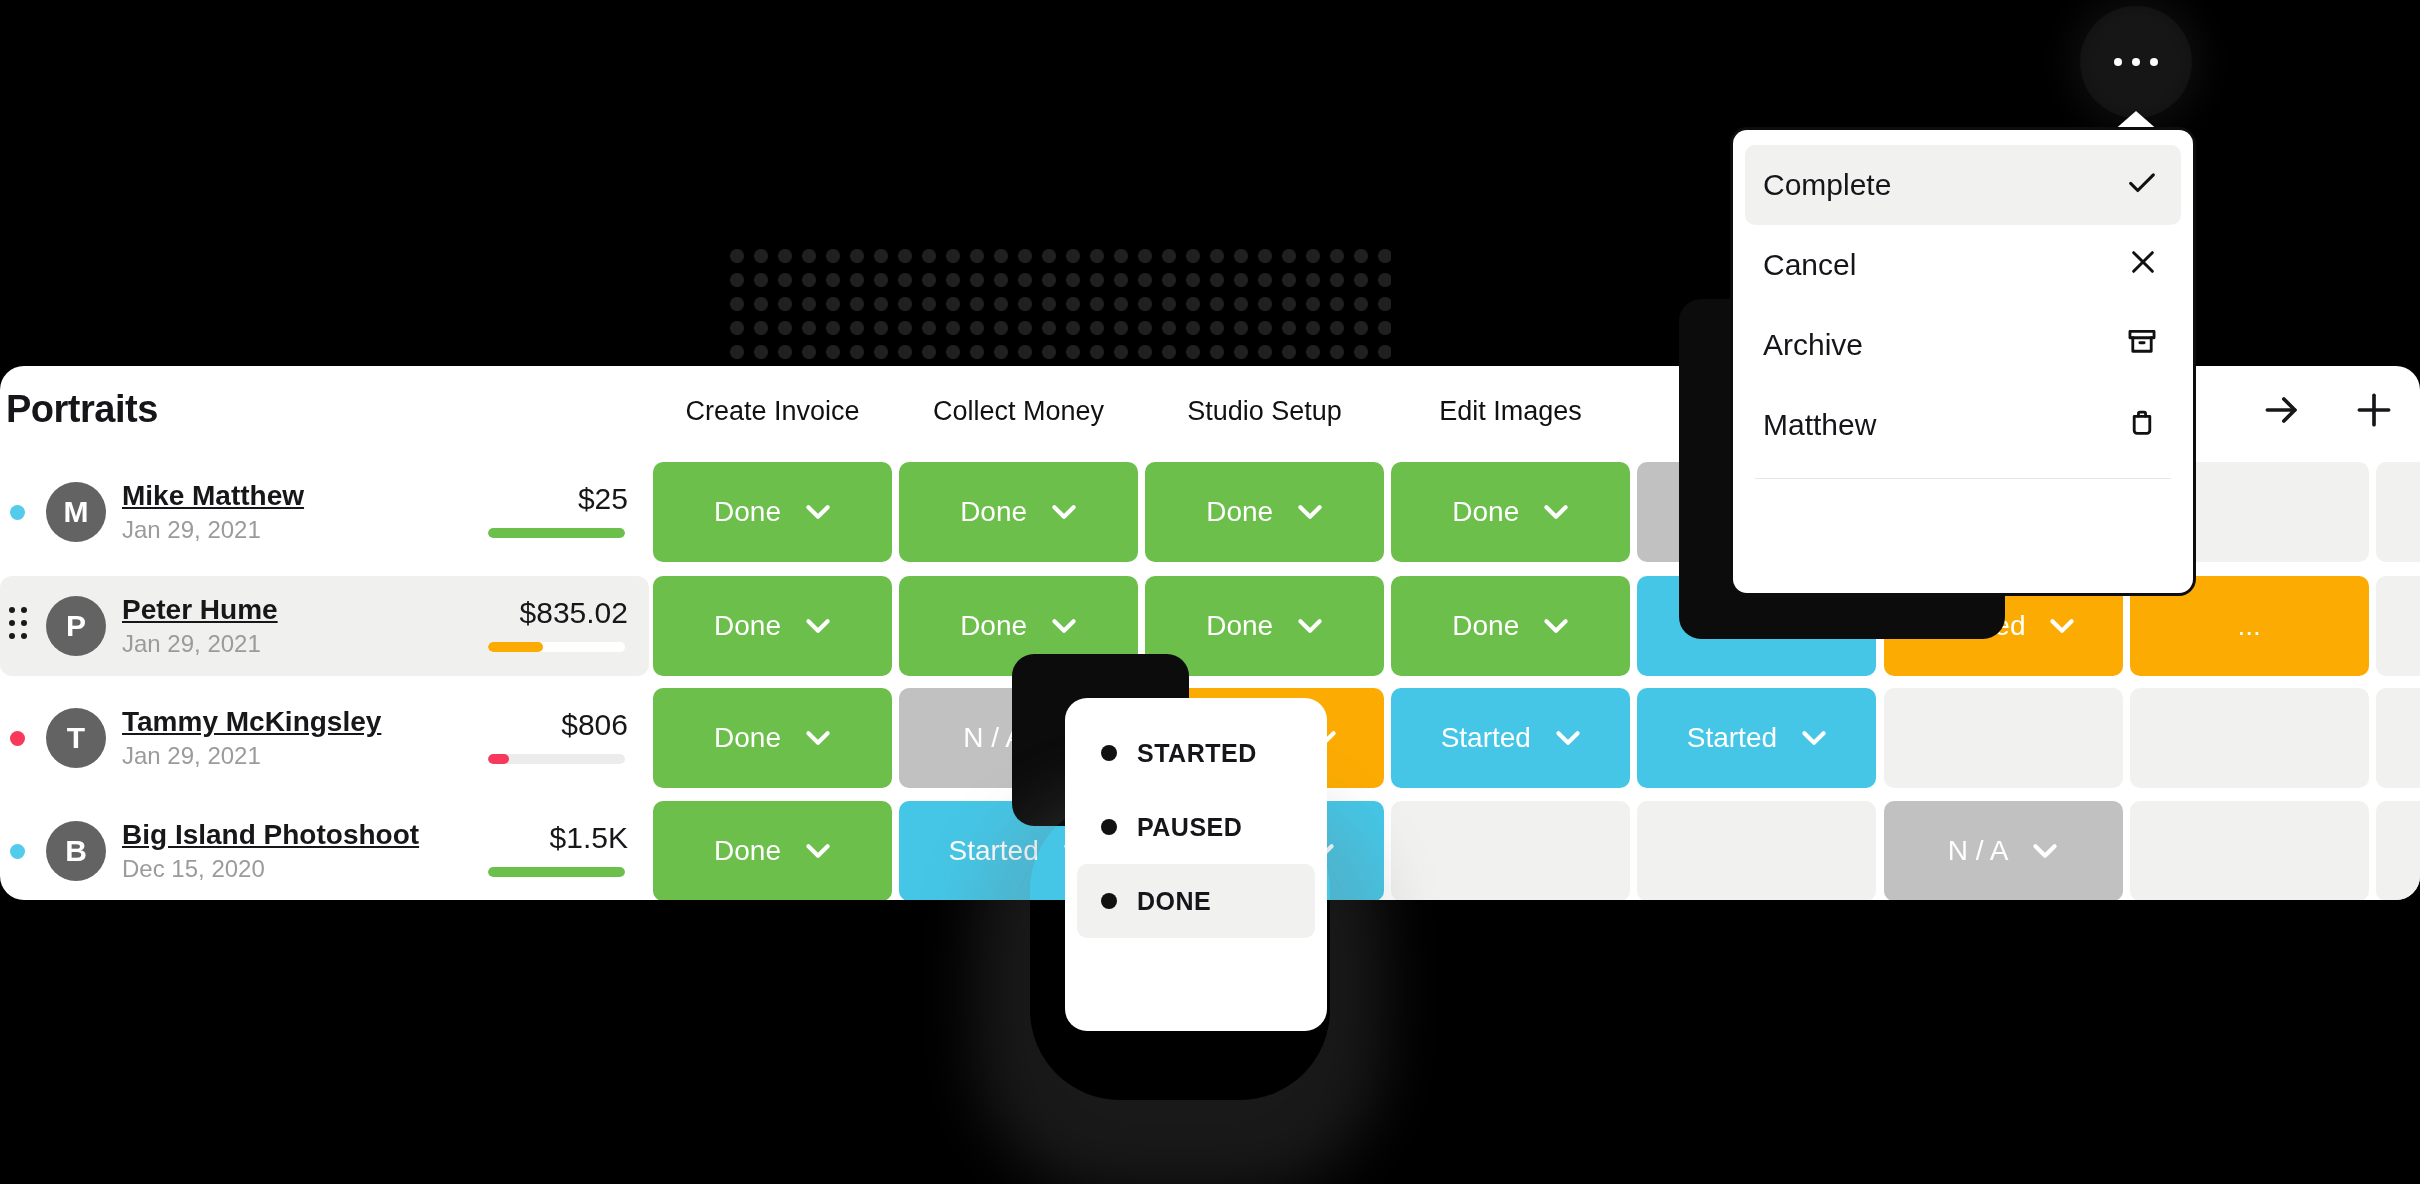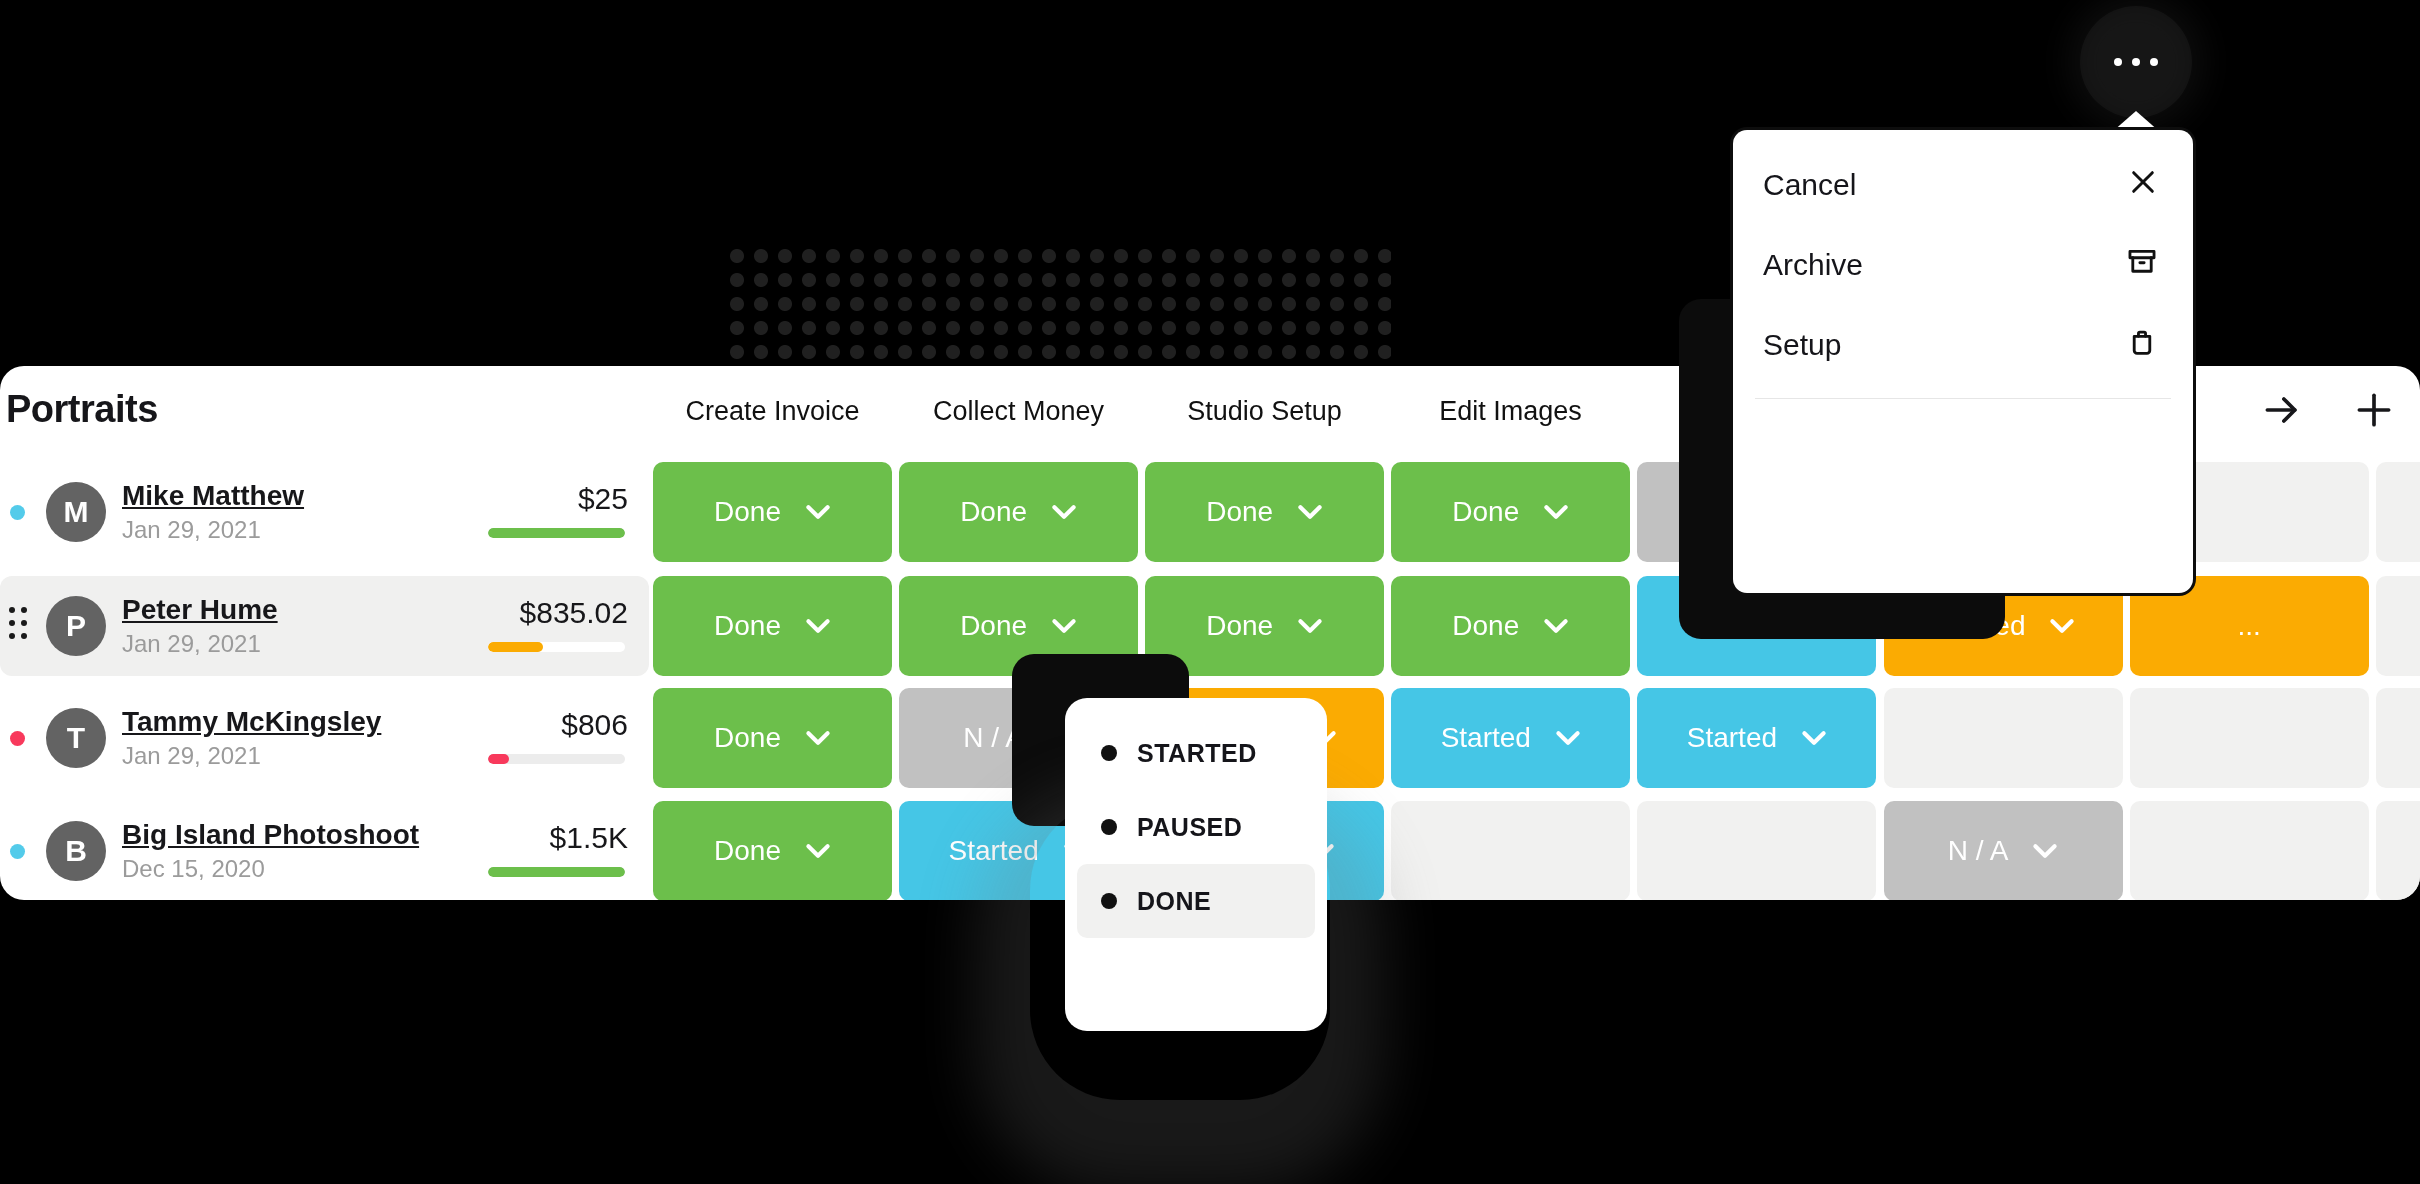--- a/index.html
+++ b/index.html
@@ -302,20 +302,29 @@
   <div class="dd-glow"></div>
 
   <div class="more-btn">
     <i></i>
       <i></i>
       <i></i>
   </div>
   <div class="ctx-caret"></div>
 
   <div class="ctx-menu">
+    <div class="ctx-item hl">
+      <span>Complete</span>
+      <span class="spacer"></span>
+      <span>
+        <svg width="34" height="34" viewBox="0 0 24 24" fill="none" stroke="#111" stroke-width="2.2" stroke-linecap="round" stroke-linejoin="round">
+            <path d="M4 13l5 5L20 7"></path>
+          </svg>
+      </span>
+    </div>
     <div class="ctx-item">
       <span>Cancel</span>
       <span class="spacer"></span>
       <span>
         <svg width="32" height="32" viewBox="0 0 24 24" fill="none" stroke="#111" stroke-width="2.2" stroke-linecap="round">
             <path d="M5 5l14 14"></path>
             <path d="M19 5L5 19"></path>
           </svg>
       </span>
     </div>
@@ -324,21 +333,21 @@
       <span class="spacer"></span>
       <span>
         <svg width="34" height="34" viewBox="0 0 24 24" fill="none" stroke="#111" stroke-width="2" stroke-linecap="round" stroke-linejoin="round">
             <rect x="3.5" y="4.5" width="17" height="4.5"></rect>
             <path d="M5.5 9v9.5h13V9"></path>
             <path d="M10.5 12.5h3"></path>
           </svg>
       </span>
     </div>
     <div class="ctx-item">
-      <span>Setup</span>
+      <span>Matthew</span>
       <span class="spacer"></span>
       <span>
         <svg width="34" height="34" viewBox="0 0 24 24" fill="none" stroke="#111" stroke-width="2" stroke-linecap="round" stroke-linejoin="round">
             <path d="M6.5 8h11v10a2 2 0 0 1-2 2h-7a2 2 0 0 1-2-2V8z"></path>
             <path d="M9.5 8V6a1 1 0 0 1 1-1h3a1 1 0 0 1 1 1v2"></path>
           </svg>
       </span>
     </div>
     <div class="ctx-divider"></div>
   </div>

